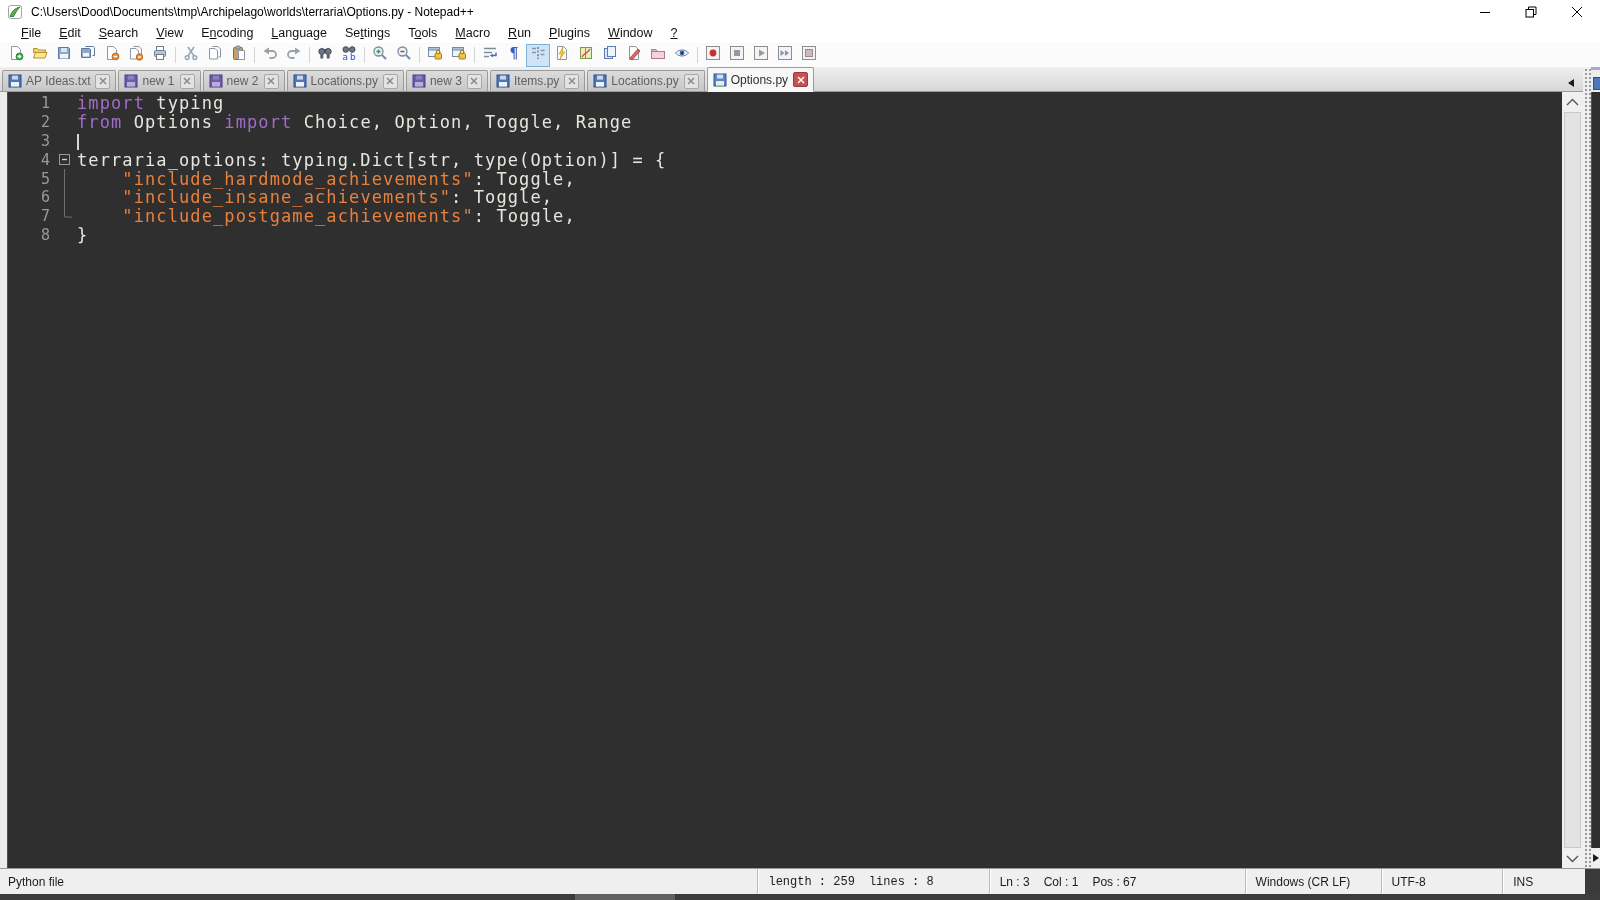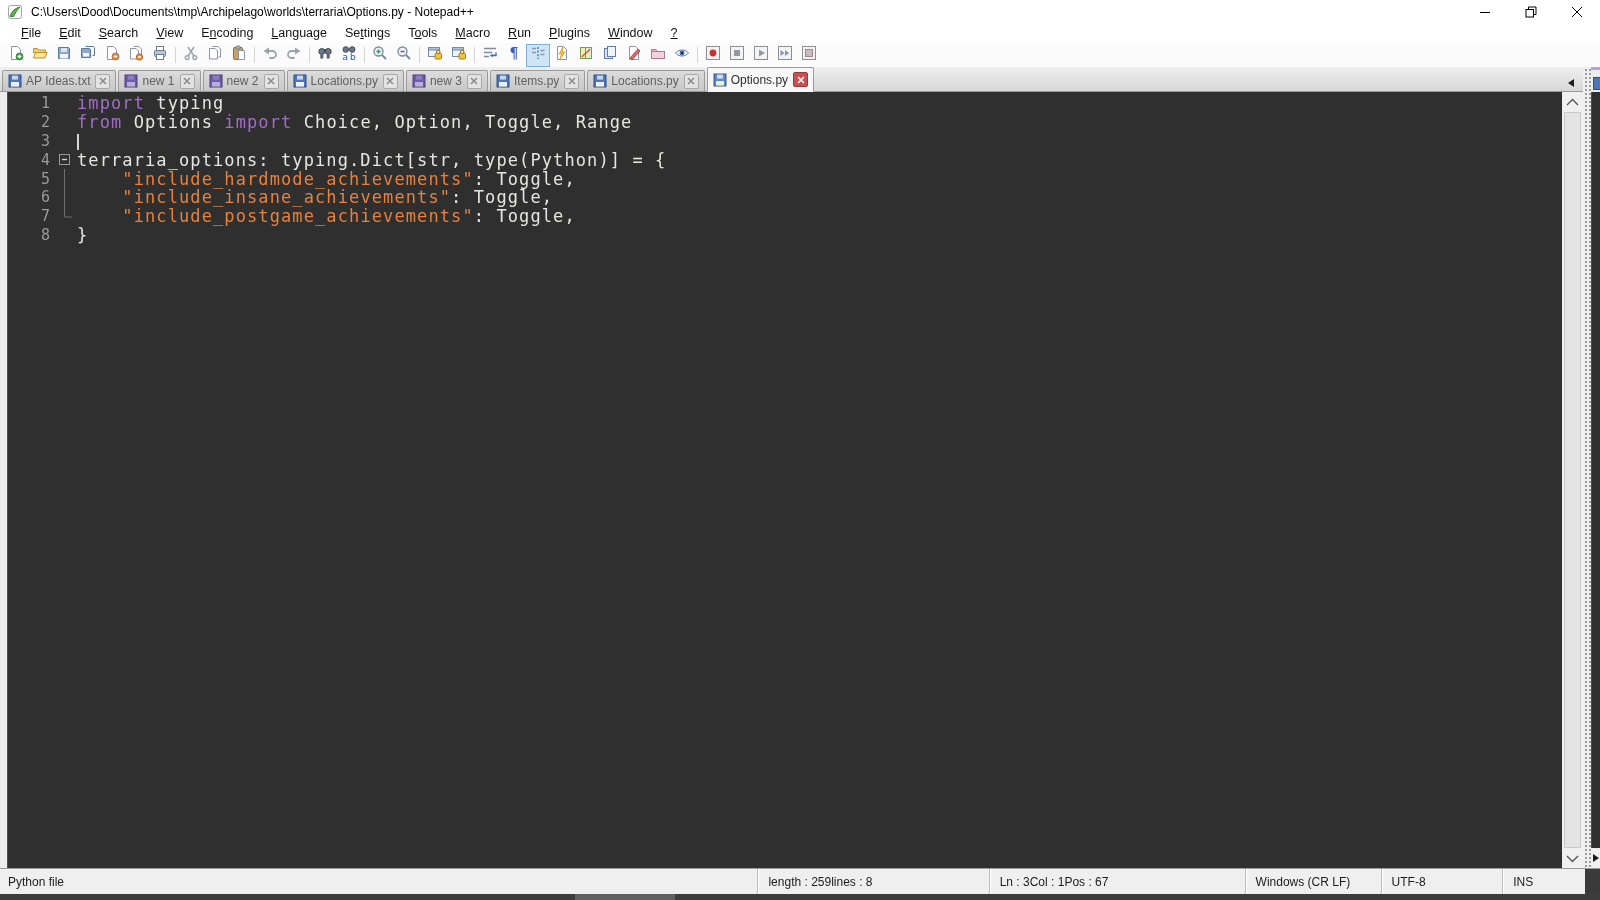--- a/index.html
+++ b/index.html
@@ -55,22 +55,22 @@
   .sliver-tab{position:absolute;top:0;left:0;right:0;height:25px;background:#ededed;border-top:3px solid var(--tab-accent);box-sizing:border-box;}
   .sliver-floppy{position:absolute;top:7px;left:2px;width:7px;height:11px;background:#4d77b8;border:1px solid #2e4f86;}
   .sliver-editor{position:absolute;top:25px;left:0;right:0;bottom:20px;background:var(--editor-bg);border-left:1px solid #4e4e4e;box-sizing:border-box;}
   .sliver-corner{position:absolute;bottom:0;left:0;right:0;height:20px;background:#f0f0f0;display:flex;align-items:center;}
 
   
   .statusbar{position:absolute;top:868px;left:0;width:1600px;height:26px;background:#efefef;border-top:1px solid #9a9a9a;display:flex;align-items:flex-start;font-size:12px;color:#1c1c1c;box-sizing:border-box;gap:32px;}
   .sfield{height:100%;display:flex;align-items:center;box-sizing:border-box;padding-left:10px;white-space:nowrap;}
   .sfield + .sfield{border-left:1px solid #bcbcbc;box-shadow:inset 1px 0 0 #ffffff;}
   .f-doctype{width:820px;padding-left:8px;}
-  .f-len{width:224px;} .f-pos{width:252px;} .f-eol{width:104px;} .f-enc{width:100px;} .f-ins{width:56px;}
-  .sgap{}
+  .f-len{width:224px;font-family:Liberation Mono, monospace;} .f-pos{width:252px;} .f-eol{width:104px;} .f-enc{width:100px;} .f-ins{width:56px;}
+  .sgap{margin-left:14px;}
   .scorner{width:17px;height:100%;background:#3a3a3a;}
 
   
   .bottomstrip{position:absolute;top:894px;left:0;width:1600px;height:6px;background:#3c3c3c;}
   .strip-light{position:absolute;left:575px;width:100px;height:6px;background:#606060;}
 </style>
 </head>
 <body>
 
 <div class="window">
@@ -487,21 +487,21 @@
           <span class="lnum">3</span>
           <span class="fold"></span>
           <span class="codetext"><span class="caret"></span></span>
         </div>
         <div class="line">
           <span class="lnum">4</span>
           <span class="fold"><svg width="20" height="19" viewBox="0 0 20 19">
               <rect x="4.5" y="4.5" width="10" height="10" fill="none" stroke="#9a9a9a"></rect>
               <line x1="7" y1="9.5" x2="12" y2="9.5" stroke="#d0d0d0" stroke-width="1.4"></line>
             </svg></span>
-          <span class="codetext"><span class="tok-def">terraria_options: typing.Dict[str, type(Python)] = {</span></span>
+          <span class="codetext"><span class="tok-def">terraria_options: typing.Dict[str, type(Option)] = {</span></span>
         </div>
         <div class="line">
           <span class="lnum">5</span>
           <span class="fold"><svg width="20" height="19" viewBox="0 0 20 19">
               <line x1="9.5" y1="0" x2="9.5" y2="19" stroke="#6e6e6e"></line>
             </svg></span>
           <span class="codetext"><span class="tok-def">    </span><span class="tok-str">"include_hardmode_achievements"</span><span class="tok-def">: Toggle,</span></span>
         </div>
         <div class="line">
           <span class="lnum">6</span>

